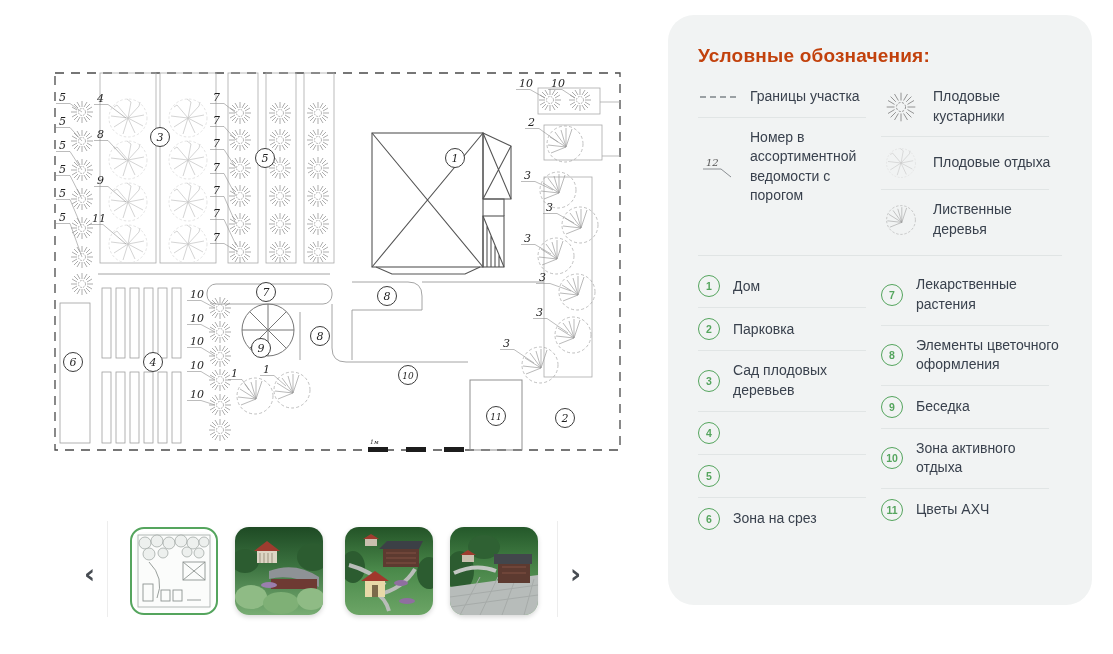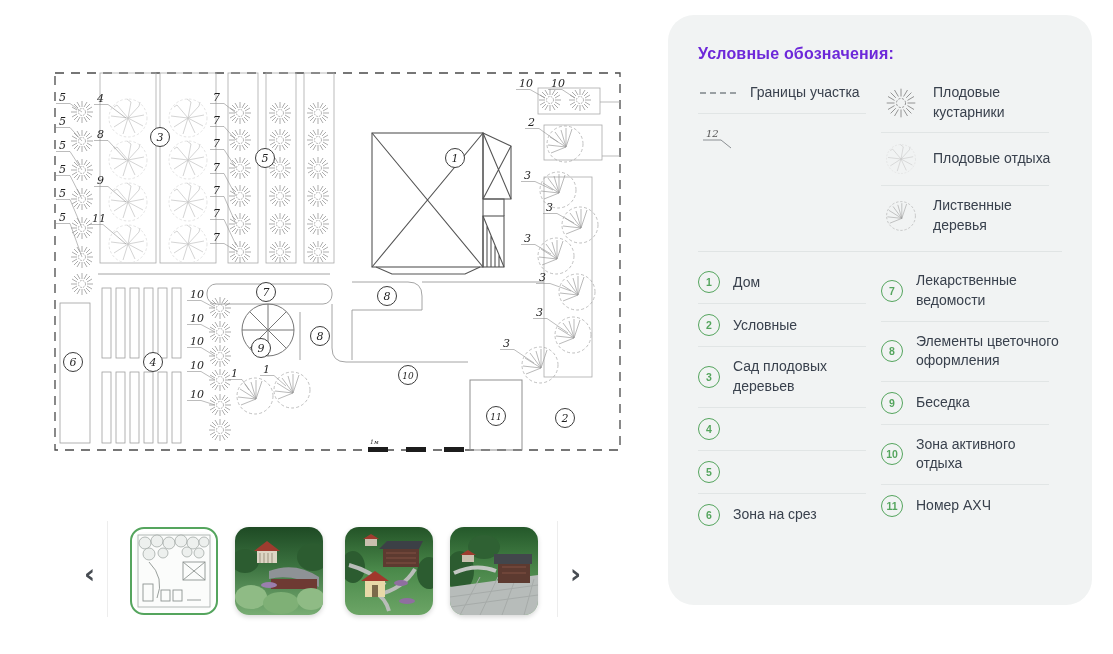--- a/index.html
+++ b/index.html
@@ -8,21 +8,21 @@
   
   .plan{position:absolute;left:40px;top:60px;}
   .plan svg{display:block;}
   .plbl{font-family:"DejaVu Serif",serif;font-style:italic;fill:#1f1f1f;}
   .pcirc{stroke:#3c3c3c;fill:#ffffff;stroke-width:1;}
   .pcircn{font-family:"DejaVu Serif",serif;font-style:italic;fill:#1f1f1f;text-anchor:middle;}
 
   
   .panel{position:absolute;left:668px;top:15px;width:424px;height:590px;box-sizing:border-box;
          background:var(--panel-bg,#f1f3f3);border-radius:26px;padding:30px 30px 20px 30px;}
-  .legend-title{margin:0 0 20px 0;font-size:16px;font-weight:700;color:#6d28d9;letter-spacing:.2px;}
+  .legend-title{margin:0 0 20px 0;font-size:19px;font-weight:700;color:#c2410c;letter-spacing:.2px;}
   .sym-grid,.num-grid{display:grid;grid-template-columns:1fr 1fr;column-gap:2px;align-items:start;}
   .sym-item{display:flex;align-items:center;gap:12px;}
   .sym-ic{width:40px;min-width:40px;display:flex;justify-content:center;align-items:center;text-align:right;}
   .sym-lbl,.nlbl{font-size:14px;color:#39414d;line-height:1.4;}
   .divider{height:1px;background:#e1e5e5;width:168px;margin:10px 0;}
   .divider.full{width:100%;margin:16px 0;background:#e0e4e4;}
   .dash{display:block;width:36px;height:0;border-top:2px dashed #9aa0a3;}
   .num-item{display:flex;align-items:center;gap:13px;margin:3px 0;}
   .lnum{width:22px;height:22px;min-width:22px;box-sizing:border-box;border:1.5px solid var(--accent,#55a55e);
         border-radius:50%;color:var(--accent,#55a55e);font-size:10.5px;font-weight:700;
@@ -294,20 +294,21 @@
           <span class="sym-lbl">Границы участка</span>
         </div>
         <div class="divider"></div>
         <div class="sym-item">
           <span class="sym-ic">
             <svg width="36" height="28" viewBox="0 0 36 28">
               <text x="6" y="13" font-size="10" font-style="italic" font-family="DejaVu Serif, serif" fill="#555">12</text>
               <path d="M3,16 H21 L31,24" stroke="#8b8f93" stroke-width="1" fill="none"></path>
             </svg>
           </span>
+          <span class="sym-lbl">Номер в ассортиментной ведомости с порогом</span>
         </div>
       </div>
       <div class="sym-col">
         <div class="sym-item">
           <span class="sym-ic">
             <svg class="tree-ic" viewBox="-16 -16 32 32">
                 <use href="#sym-shrub" xlink:href="#sym-shrub" transform="scale(1.3)" stroke="#444"></use>
               </svg>
           </span>
           <span class="sym-lbl">Плодовые кустарники</span>
@@ -338,21 +339,21 @@
     <div class="num-grid">
       <div class="num-col" id="col-left">
       <div class="num-item">
         <span class="lnum">1</span>
         <span class="nlbl">Дом</span>
       </div>
       <div class="divider item-div"></div>
 
       <div class="num-item">
         <span class="lnum">2</span>
-        <span class="nlbl">Условные</span>
+        <span class="nlbl">Парковка</span>
       </div>
       <div class="divider item-div"></div>
 
       <div class="num-item">
         <span class="lnum">3</span>
         <span class="nlbl">Сад плодовых деревьев</span>
       </div>
       <div class="divider item-div"></div>
 
       <div class="num-item">
@@ -367,21 +368,21 @@
 
       <div class="num-item">
         <span class="lnum">6</span>
         <span class="nlbl">Зона на срез</span>
       </div>
 
     </div>
       <div class="num-col" id="col-right">
       <div class="num-item">
         <span class="lnum">7</span>
-        <span class="nlbl">Лекарственные ведомости</span>
+        <span class="nlbl">Лекарственные растения</span>
       </div>
       <div class="divider item-div"></div>
 
       <div class="num-item">
         <span class="lnum">8</span>
         <span class="nlbl">Элементы цветочного оформления</span>
       </div>
       <div class="divider item-div"></div>
 
       <div class="num-item">
@@ -391,21 +392,21 @@
       <div class="divider item-div"></div>
 
       <div class="num-item">
         <span class="lnum">10</span>
         <span class="nlbl">Зона активного отдыха</span>
       </div>
       <div class="divider item-div"></div>
 
       <div class="num-item">
         <span class="lnum">11</span>
-        <span class="nlbl">Номер АХЧ</span>
+        <span class="nlbl">Цветы АХЧ</span>
       </div>
 
     </div>
     </div>
 
   </aside>
 
   <button class="chev prev">‹</button>
   <div class="car-sep" style="left:107px"></div>
 

